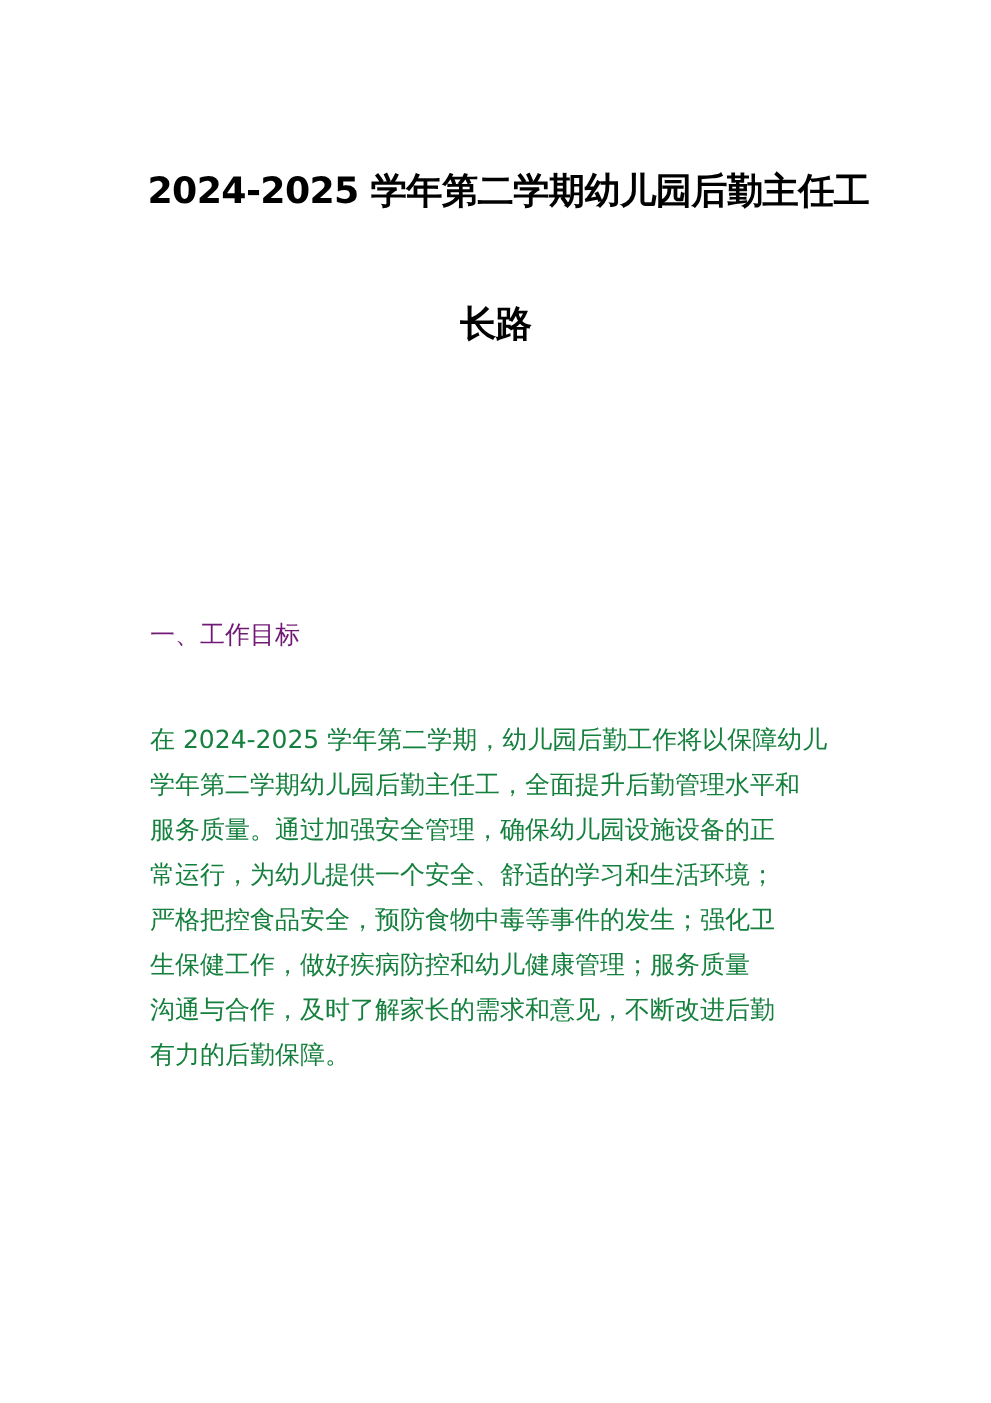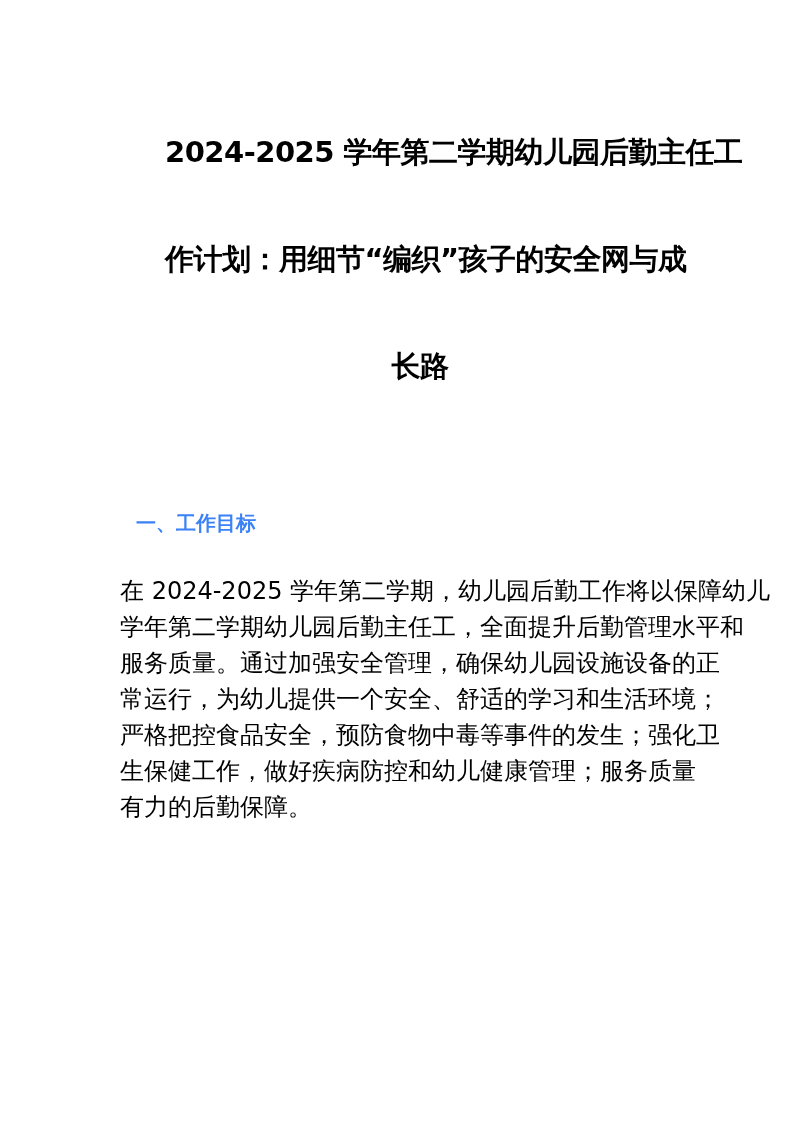--- a/index.html
+++ b/index.html
@@ -34,65 +34,64 @@
       font-size: 29px;
       line-height: 107px;
       letter-spacing: -0.5px;
       color: #000000;
     }
     .title .line {
       display: block;
       height: 107px;
       line-height: 48px;
       white-space: nowrap;
-      margin-left: 47px;
     }
     .section-heading {
       position: absolute;
       left: 120px;
       top: 491px;
-      margin: 16px;
+      margin: 0;
       font-size: 20px;
-      font-weight: bold;
+      font-weight: normal;
       line-height: 32px;
-      color: #3b82f6;
+      color: #701a75;
       white-space: nowrap;
     }
     .body-paragraph {
       position: absolute;
       left: 120px;
       top: 573px;
       width: 556px;
       margin: 0;
-      font-size: 24px;
+      font-size: 20px;
       line-height: 36px;
-      color: #000000;
+      color: #15803d;
     }
     .body-paragraph .line {
       display: block;
       white-space: nowrap;
       height: 36px;
     }
   </style>
 </head>
 <body>
 
 <div class="page">
 
   <h1 class="title">
     <span class="line">2024-2025 学年第二学期幼儿园后勤主任工</span>
-    <span class="line">作计划：用细节“编织”孩子的安全网与成</span>
     <span class="line">长路</span>
   </h1>
 
   <h2 class="section-heading">一、工作目标</h2>
 
   <p class="body-paragraph">
     <span class="line">在 2024-2025 学年第二学期，幼儿园后勤工作将以保障幼儿</span>
     <span class="line">学年第二学期幼儿园后勤主任工，全面提升后勤管理水平和</span>
     <span class="line">服务质量。通过加强安全管理，确保幼儿园设施设备的正</span>
     <span class="line">常运行，为幼儿提供一个安全、舒适的学习和生活环境；</span>
     <span class="line">严格把控食品安全，预防食物中毒等事件的发生；强化卫</span>
     <span class="line">生保健工作，做好疾病防控和幼儿健康管理；服务质量</span>
+    <span class="line">沟通与合作，及时了解家长的需求和意见，不断改进后勤</span>
     <span class="line">有力的后勤保障。</span>
   </p>
 
 </div>
 
 </body></html>

